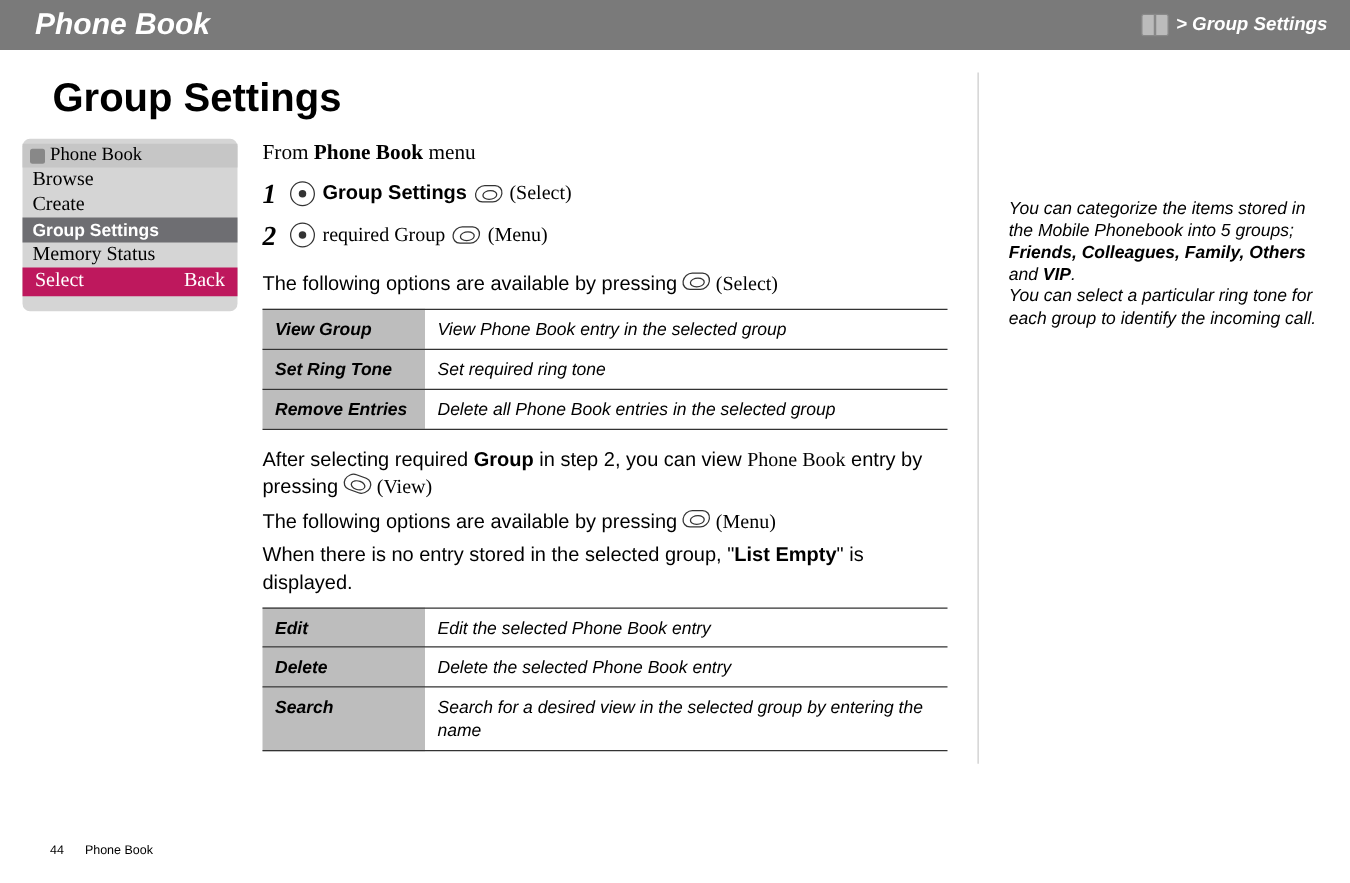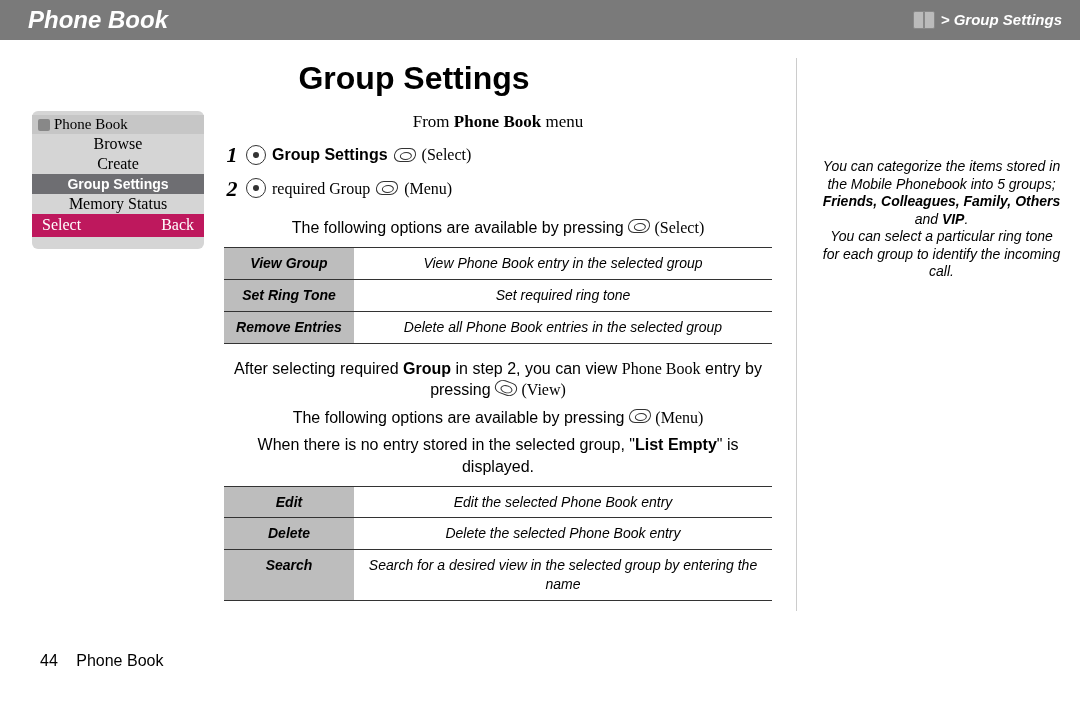--- a/index.html
+++ b/index.html
@@ -27,23 +27,22 @@
   .book-icon {
     width: 22px; height: 18px; display: inline-flex;
   }
   .book-icon::before, .book-icon::after {
     content: ""; width: 10px; height: 16px; background: #bbb;
     border-radius: 2px 0 0 2px; border: 1px solid #888;
   }
   .book-icon::after { border-radius: 0 2px 2px 0; }
   .page {
     display: flex;
-    padding: 18px 18px 0 32px;
+    padding: 18px 18px 0 18px;
     gap: 18px;
-    text-align: center;
   }
   .main-col { flex: 0 0 740px; }
   .side-col { flex: 1; font-style: italic; font-size: 14px; color: #000; line-height: 1.25; padding-top: 100px; }
   .vrule { border-left: 1px solid #ccc; width: 0; margin: 0 6px; }
   h1.section-title {
     font-size: 32px; font-weight: 900; margin: 2px 0 14px 24px;
   }
   .content-row { display: flex; gap: 20px; }
   .phone-shot {
     width: 172px; height: 138px; background: #d5d5d5; border-radius: 6px;
@@ -77,21 +76,21 @@
   .sel-icon::after { content:""; position:absolute; left:5px; top:3px; width:10px; height:6px; border:1px solid #333; border-radius:50%; }
   .view-icon { transform: rotate(20deg) skewX(-8deg); }
   .serif { font-family: "Times New Roman", serif; }
   .para { margin: 14px 0 6px 0; font-size: 16px; }
   table.opts {
     border-collapse: collapse; width: 100%; font-size: 14px; font-style: italic; margin-top: 8px; margin-bottom: 10px;
   }
   table.opts td { border-top: 1px solid #333; border-bottom: 1px solid #333; padding: 6px 10px; vertical-align: top; }
   table.opts td.optname { background: #bdbdbd; font-weight: bold; width: 130px; }
   .footer {
-    position: absolute; bottom: 36px; left: 40px; font-size: 16px;
+    position: absolute; bottom: 20px; left: 40px; font-size: 10px;
   }
   .footer .pn { margin-right: 14px; }
 </style>
 </head>
 <body>
 
 <div class="header-bar">
   <span class="header-title">Phone Book</span>
   <span class="header-crumb">
     <span class="book-icon"></span>

